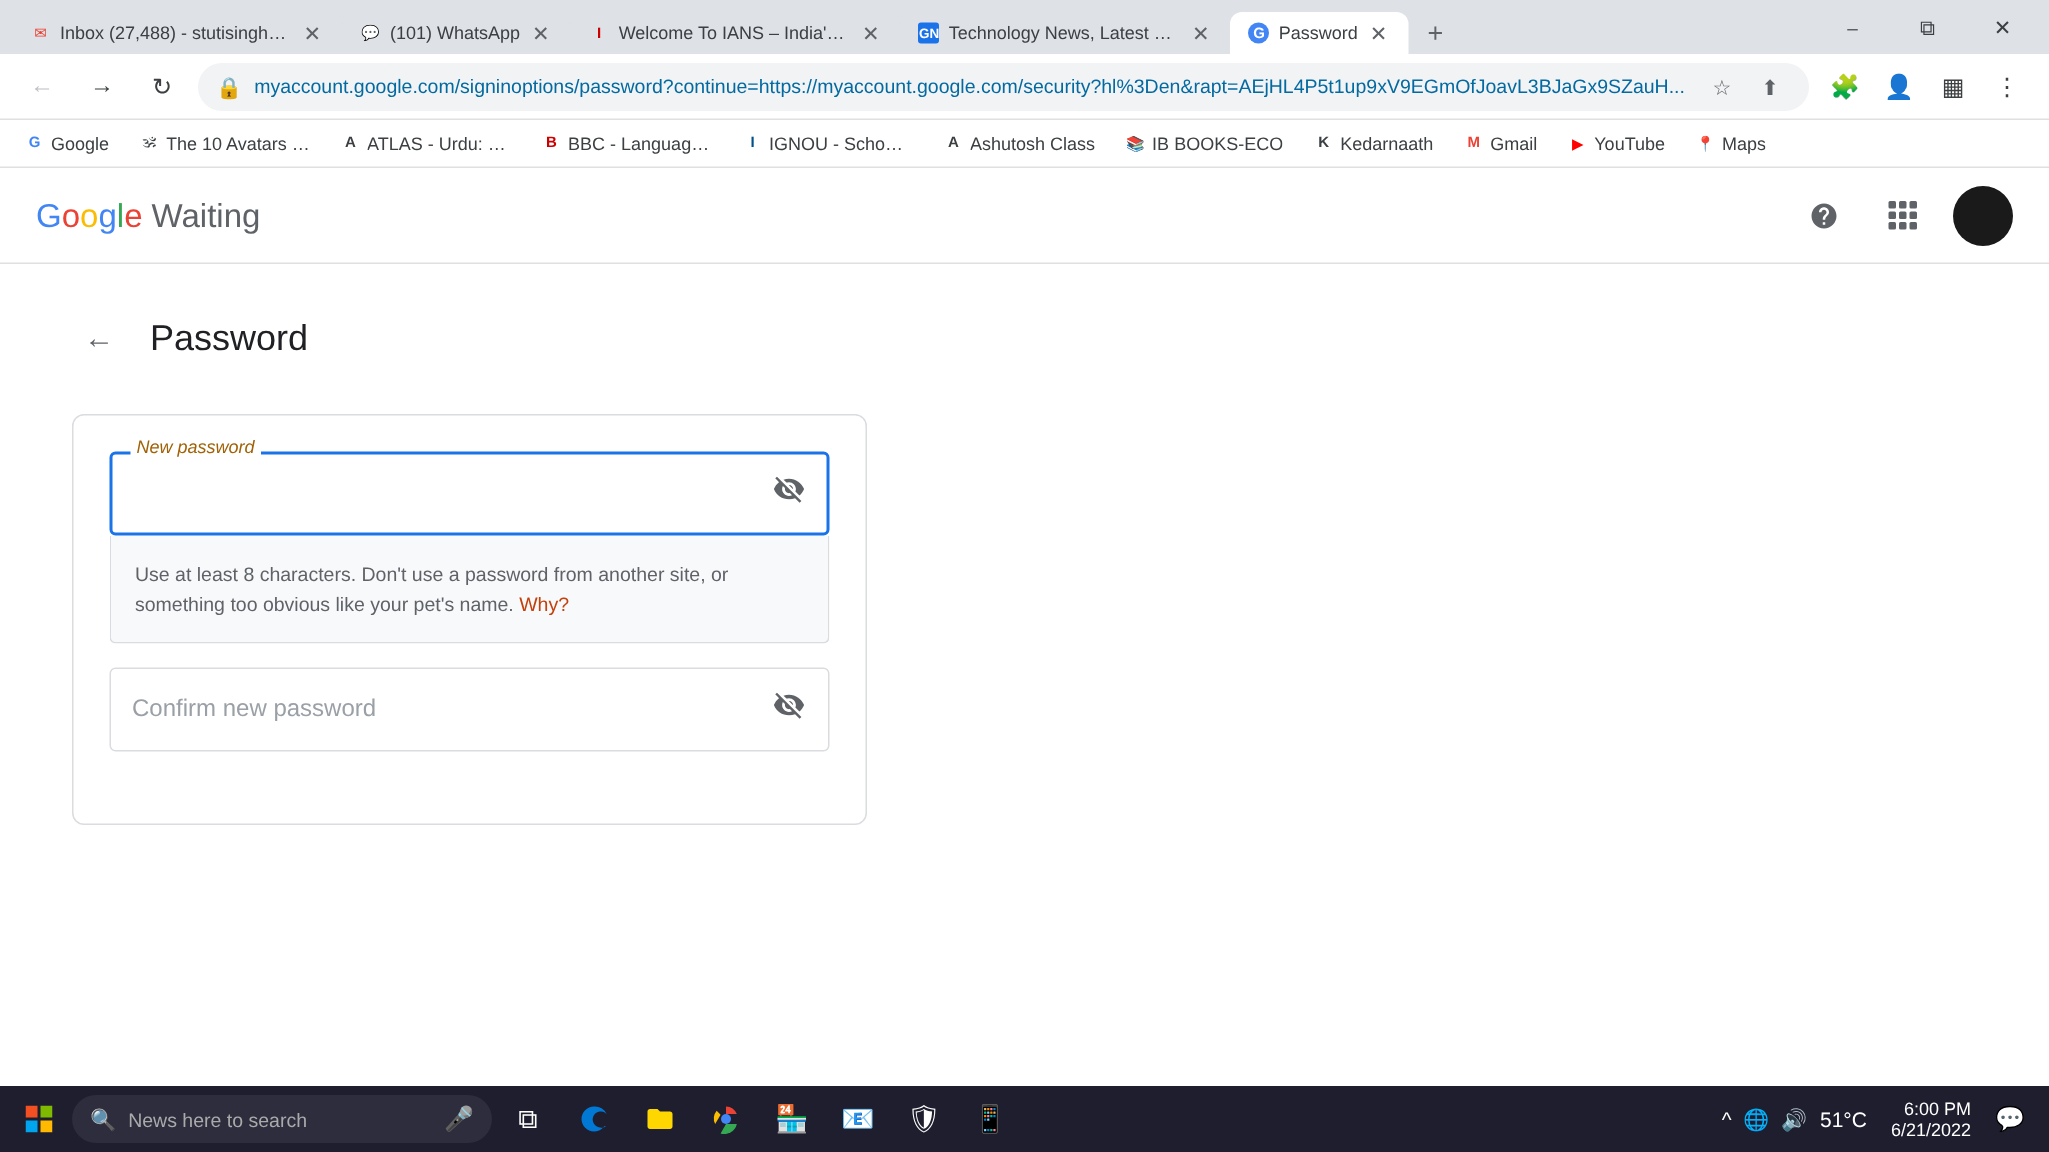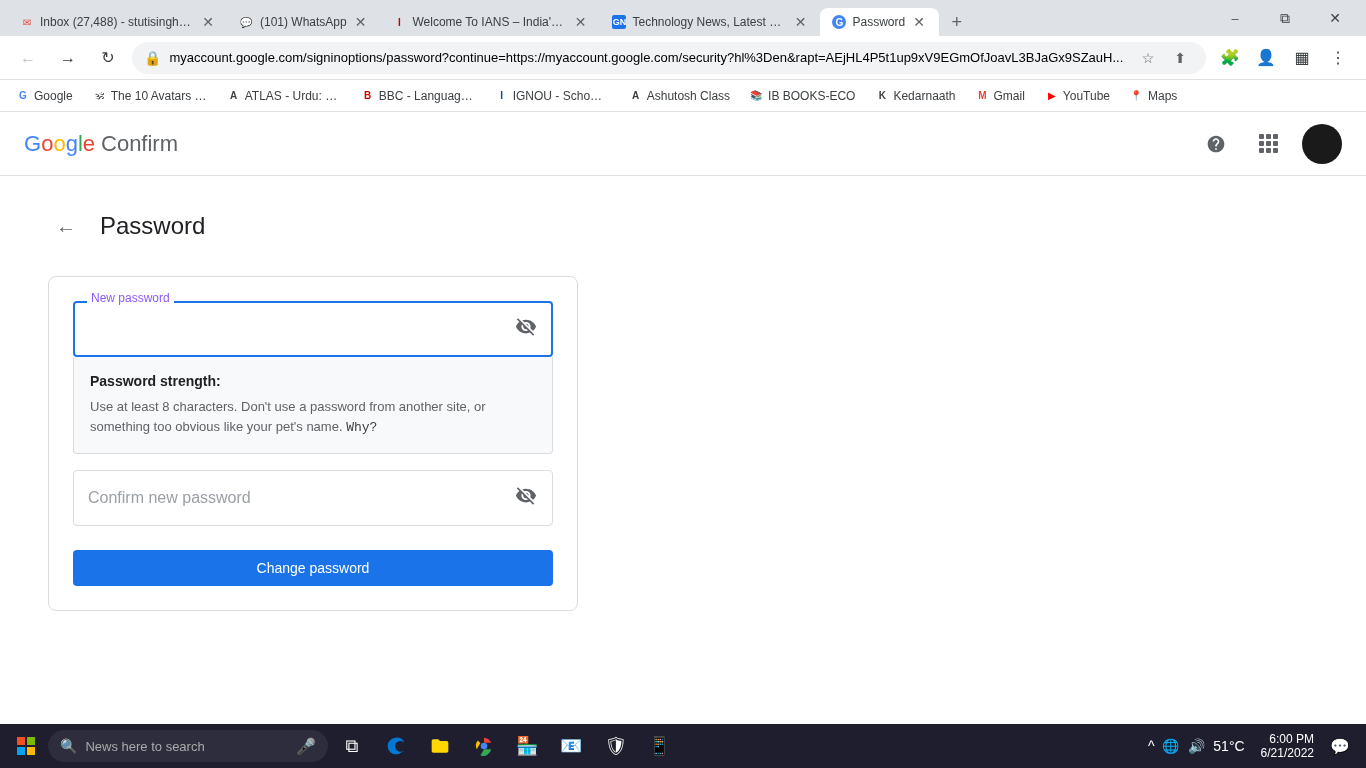--- a/index.html
+++ b/index.html
@@ -128,21 +128,21 @@
       background: #f1f3f4;
       border-radius: 20px;
       display: flex;
       align-items: center;
       padding: 0 12px;
       gap: 8px;
       font-size: 13px;
       color: #3c4043;
     }
     .address-bar .lock-icon { font-size: 14px; color: #5f6368; }
-    .address-text { flex: 1; font-size: 13px; color: #000000; white-space: nowrap; overflow: hidden; text-overflow: ellipsis; }
+    .address-text { flex: 1; font-size: 13px; color: #0369a1; white-space: nowrap; overflow: hidden; text-overflow: ellipsis; }
     .address-actions { display: flex; gap: 4px; align-items: center; }
     .address-action-btn {
       width: 28px;
       height: 28px;
       display: flex;
       align-items: center;
       justify-content: center;
       border-radius: 50%;
       cursor: pointer;
       font-size: 14px;
@@ -324,24 +324,25 @@
       color: #202124;
       outline: none;
       background: #fff;
     }
 
     .floating-label {
       position: absolute;
       left: 14px;
       top: -10px;
       font-size: 12px;
-      color: #8b5cf6;
+      color: #a16207;
       background: #fff;
       padding: 0 4px;
       pointer-events: none;
+      font-style: italic;
     }
 
     .field-toggle-btn {
       position: absolute;
       right: 12px;
       top: 50%;
       transform: translateY(-50%);
       cursor: pointer;
       font-size: 20px;
       color: #5f6368;
@@ -366,23 +367,22 @@
       color: #202124;
       margin-bottom: 8px;
     }
 
     .strength-desc {
       font-size: 13px;
       color: #5f6368;
       line-height: 1.5;
     }
     .strength-desc a {
-      color: #404040;
+      color: #c2410c;
       text-decoration: none;
-      font-family: Liberation Mono, monospace;
     }
 
     .confirm-field {
       position: relative;
       margin-bottom: 24px;
     }
 
     .confirm-input {
       width: 100%;
       height: 56px;
@@ -633,21 +633,21 @@
     </div>
   </div>
 
   <div class="page-area">
 
     <div class="ga-header">
       <div class="ga-logo">
         <span>
           <span class="g-blue">G</span><span class="g-red">o</span><span class="g-yellow">o</span><span class="g-blue">g</span><span class="g-green">l</span><span class="g-red">e</span>
         </span>
-        <span style="font-size:22px; font-weight:400; color:#5f6368;">Confirm</span>
+        <span style="font-size:22px; font-weight:400; color:#5f6368;">Waiting</span>
       </div>
       <div class="ga-header-right">
         <div class="ga-help-btn">
           <svg width="20" height="20" viewBox="0 0 24 24" fill="#5f6368">
             <path d="M12 2C6.48 2 2 6.48 2 12s4.48 10 10 10 10-4.48 10-10S17.52 2 12 2zm1 17h-2v-2h2v2zm2.07-7.75l-.9.92C13.45 12.9 13 13.5 13 15h-2v-.5c0-1.1.45-2.1 1.17-2.83l1.24-1.26c.37-.36.59-.86.59-1.41 0-1.1-.9-2-2-2s-2 .9-2 2H8c0-2.21 1.79-4 4-4s4 1.79 4 4c0 .88-.36 1.68-.93 2.25z"></path>
           </svg>
         </div>
         <div class="ga-grid-btn">
           <div class="grid-icon">
             <div class="grid-dot"></div>
@@ -682,39 +682,37 @@
           <input type="password" class="floating-label-input" value="" style="">
           <button class="field-toggle-btn">
             <svg width="22" height="22" viewBox="0 0 24 24" fill="#5f6368">
               <path d="M12 7c2.76 0 5 2.24 5 5 0 .65-.13 1.26-.36 1.83l2.92 2.92c1.51-1.26 2.7-2.89 3.43-4.75-1.73-4.39-6-7.5-11-7.5-1.4 0-2.74.25-3.98.7l2.16 2.16C10.74 7.13 11.35 7 12 7zM2 4.27l2.28 2.28.46.46C3.08 8.3 1.78 10.02 1 12c1.73 4.39 6 7.5 11 7.5 1.55 0 3.03-.3 4.38-.84l.42.42L19.73 22 21 20.73 3.27 3 2 4.27zM7.53 9.8l1.55 1.55c-.05.21-.08.43-.08.65 0 1.66 1.34 3 3 3 .22 0 .44-.03.65-.08l1.55 1.55c-.67.33-1.41.53-2.2.53-2.76 0-5-2.24-5-5 0-.79.2-1.53.53-2.2zm4.31-.78l3.15 3.15.02-.16c0-1.66-1.34-3-3-3l-.17.01z"></path>
             </svg>
           </button>
         </div>
 
         
         <div class="password-strength">
-          <div class="strength-title">Password strength:</div>
           <div class="strength-desc">
             <span>Use at least 8 characters. Don't use a password from another site, or something too obvious like your pet's name.</span>
             <a href="#">Why?</a>
           </div>
         </div>
 
         
         <div class="confirm-field">
           <input type="password" class="confirm-input" placeholder="Confirm new password" style="">
           <button class="field-toggle-btn">
             <svg width="22" height="22" viewBox="0 0 24 24" fill="#5f6368">
               <path d="M12 7c2.76 0 5 2.24 5 5 0 .65-.13 1.26-.36 1.83l2.92 2.92c1.51-1.26 2.7-2.89 3.43-4.75-1.73-4.39-6-7.5-11-7.5-1.4 0-2.74.25-3.98.7l2.16 2.16C10.74 7.13 11.35 7 12 7zM2 4.27l2.28 2.28.46.46C3.08 8.3 1.78 10.02 1 12c1.73 4.39 6 7.5 11 7.5 1.55 0 3.03-.3 4.38-.84l.42.42L19.73 22 21 20.73 3.27 3 2 4.27zM7.53 9.8l1.55 1.55c-.05.21-.08.43-.08.65 0 1.66 1.34 3 3 3 .22 0 .44-.03.65-.08l1.55 1.55c-.67.33-1.41.53-2.2.53-2.76 0-5-2.24-5-5 0-.79.2-1.53.53-2.2zm4.31-.78l3.15 3.15.02-.16c0-1.66-1.34-3-3-3l-.17.01z"></path>
             </svg>
           </button>
         </div>
 
         
-        <button class="change-password-btn">Change password</button>
 
       </div>
 
     </div>
 
 
   </div>
 
   <div class="taskbar">
     <div class="start-btn">

